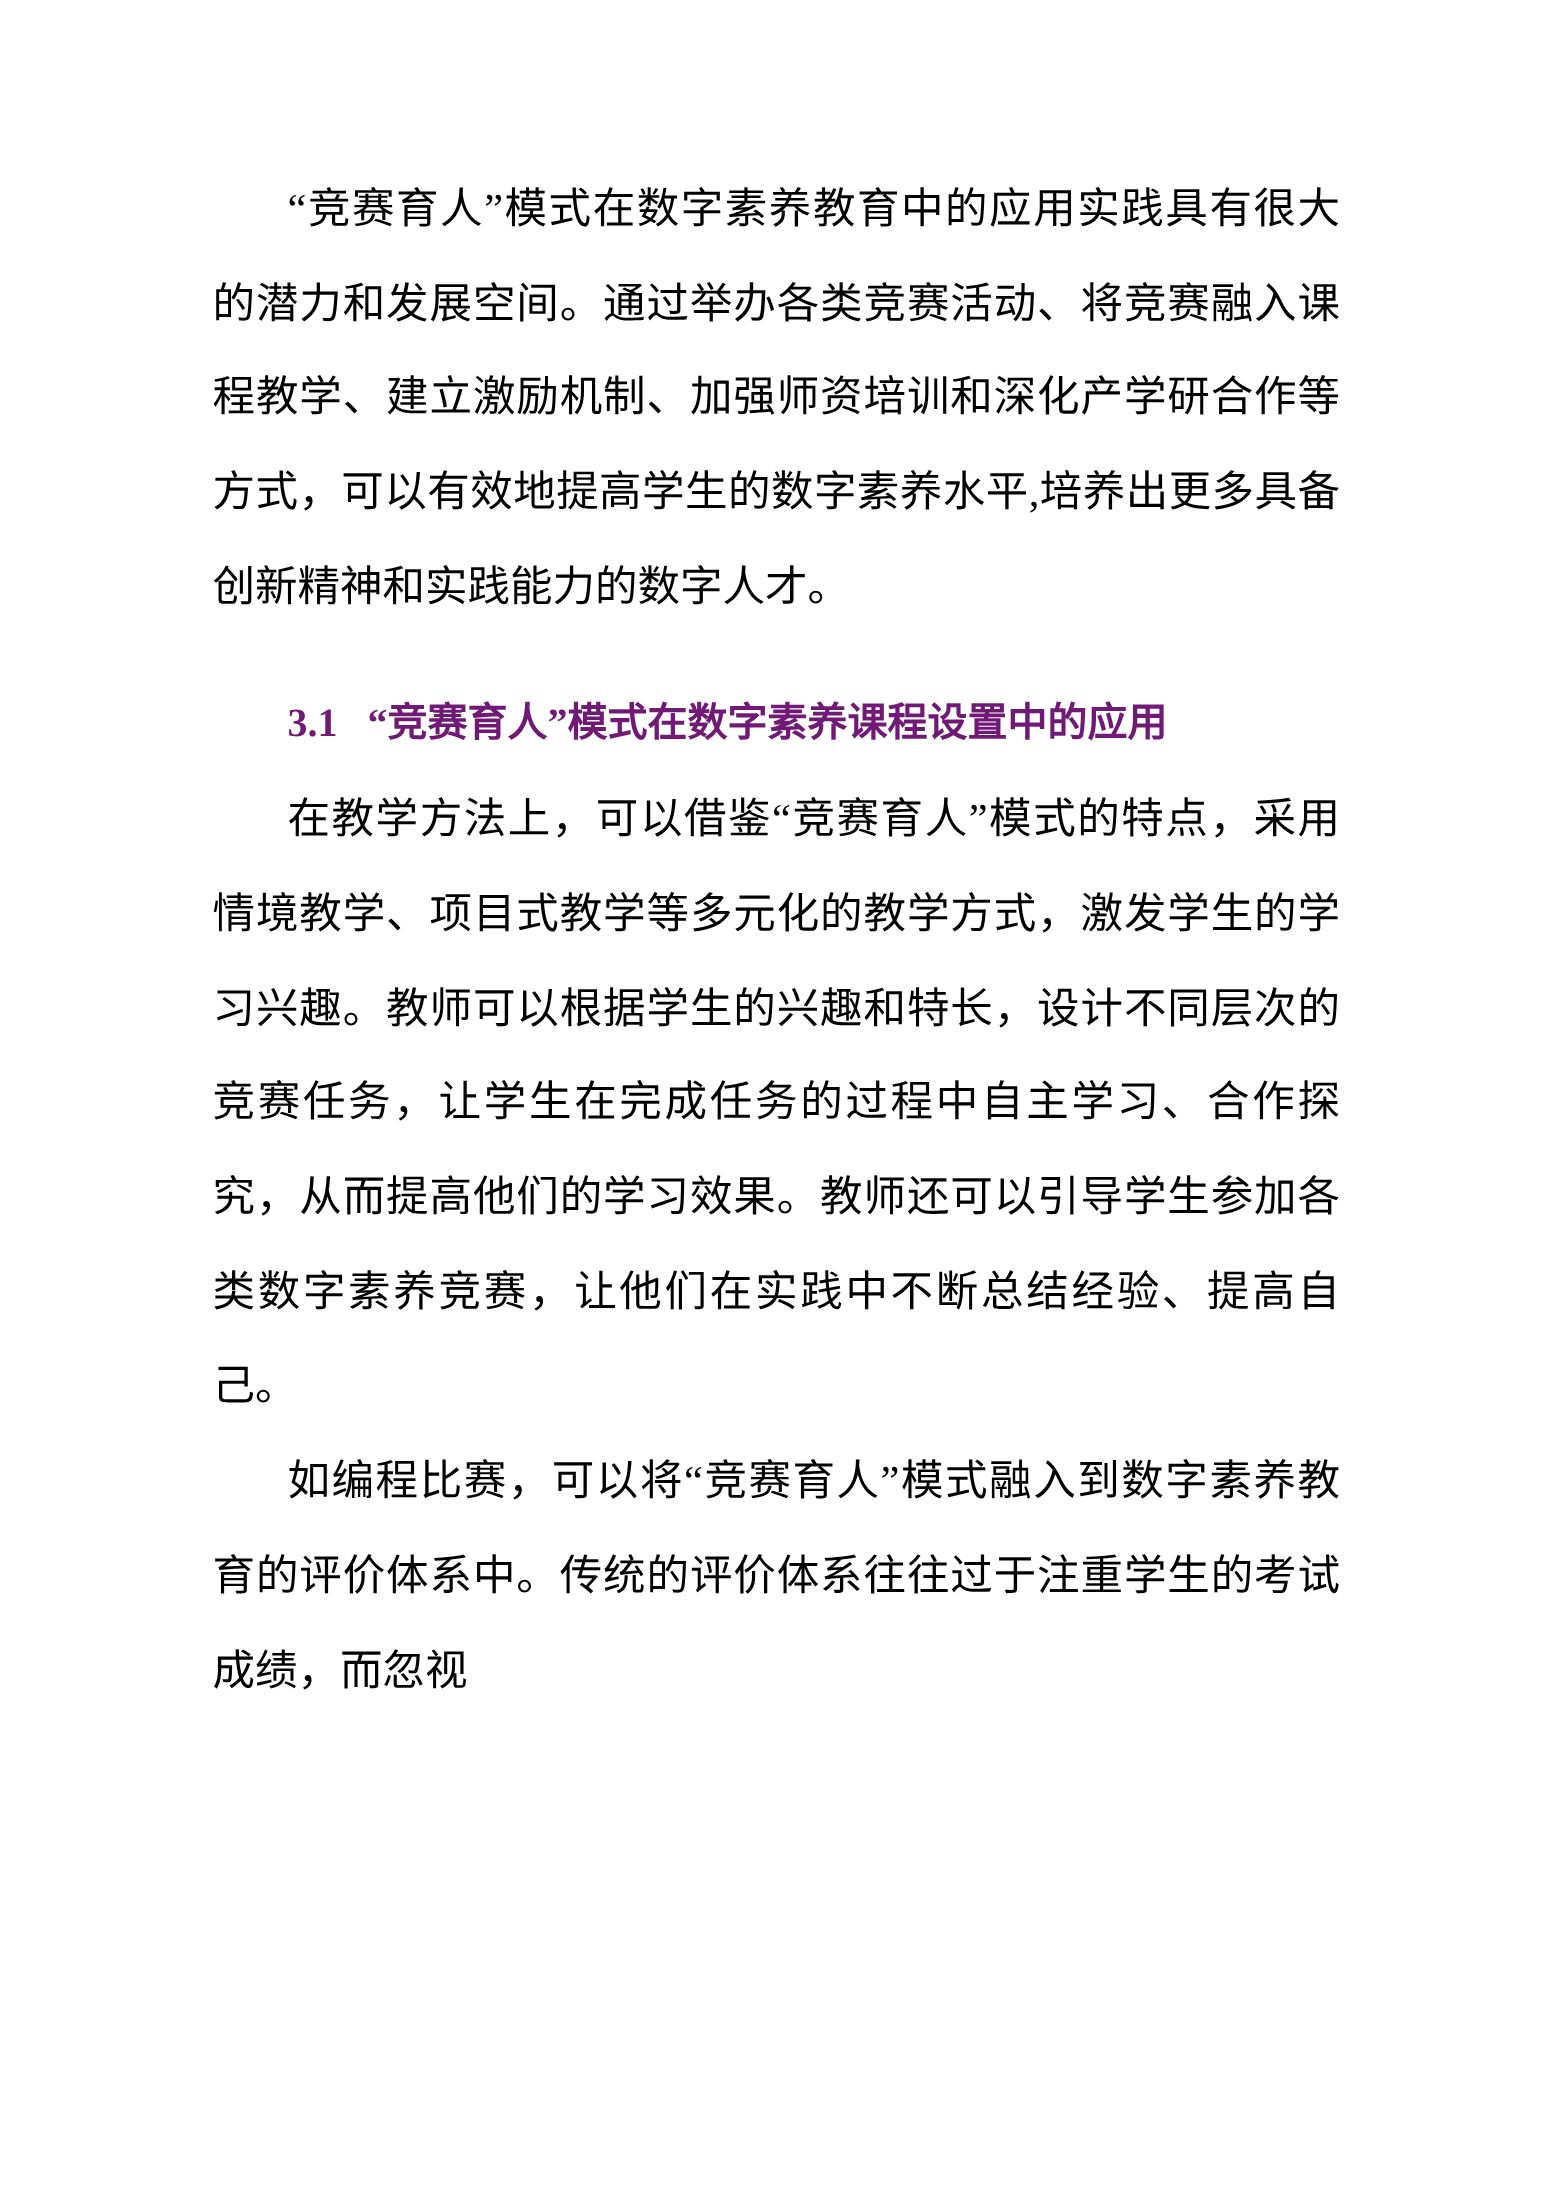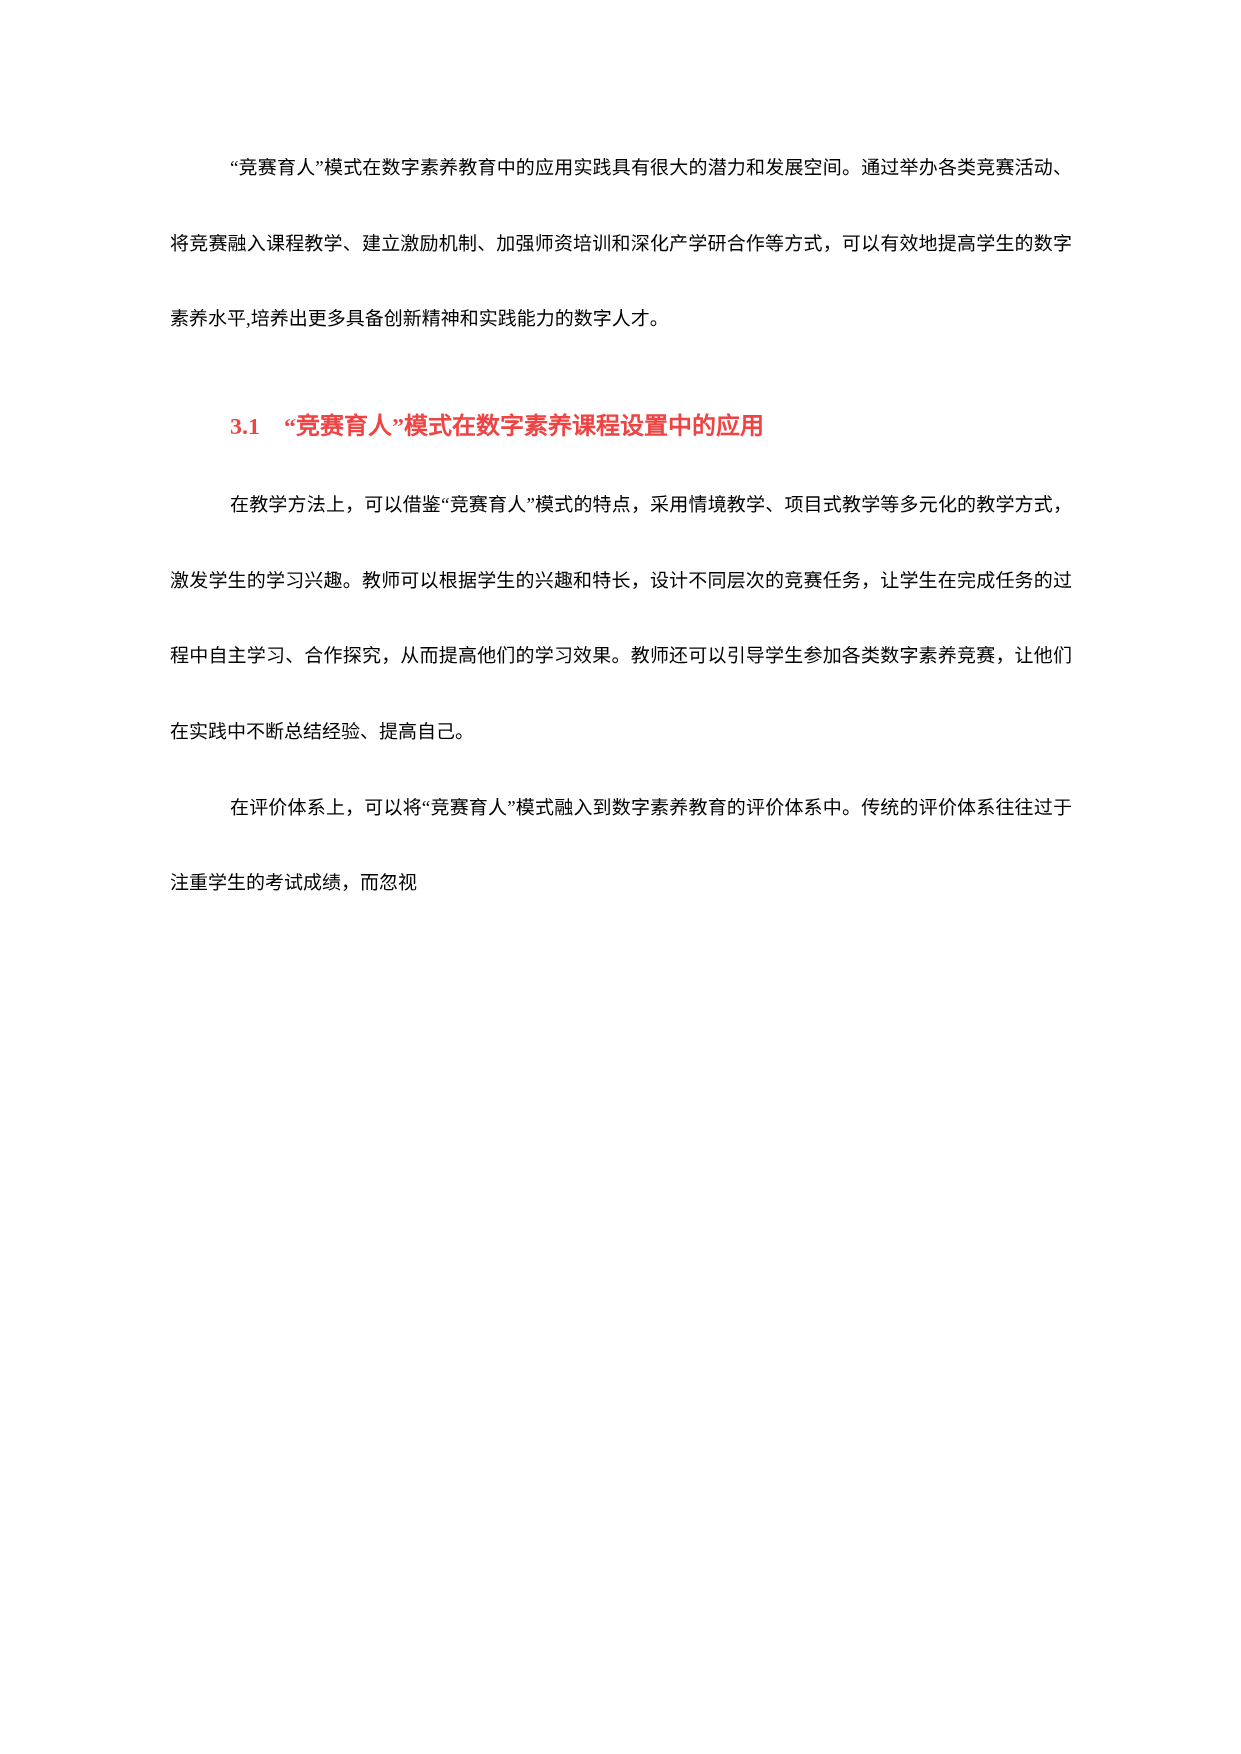--- a/index.html
+++ b/index.html
@@ -17,37 +17,37 @@
     color: #000000;
   }
   .text-column {
     position: absolute;
     left: 170px;
     top: 130px;
     width: 902px;
   }
   .body-par {
     margin: 0;
-    font-size: 19px;
+    font-size: 34px;
     line-height: 75.7px;
     text-align: justify;
     text-justify: inter-character;
     text-indent: 60px;
     letter-spacing: 0;
     word-break: normal;
     color: #000000;
   }
   .section-heading {
     margin: 32px 0 2px 0;
-    font-size: 24px;
+    font-size: 32px;
     line-height: 75.7px;
     font-weight: bold;
     text-indent: 60px;
     white-space: nowrap;
-    color: #ef4444;
+    color: #701a75;
   }
   .heading-number {
     font-family: "Liberation Serif", "DejaVu Serif", serif;
     margin-right: 24px;
   }
   .heading-title {
     font-family: "Liberation Serif", "DejaVu Serif", serif;
   }
 </style>
 </head>
@@ -58,16 +58,16 @@
 
     <p class="body-par">“竞赛育人”模式在数字素养教育中的应用实践具有很大的潜力和发展空间。通过举办各类竞赛活动、将竞赛融入课程教学、建立激励机制、加强师资培训和深化产学研合作等方式，可以有效地提高学生的数字素养水平,培养出更多具备创新精神和实践能力的数字人才。</p>
 
     <h2 class="section-heading">
       <span class="heading-number">3.1</span><span class="heading-title">“竞赛育人”模式在数字素养课程设置中的应用</span>
     </h2>
 
 
     <p class="body-par">在教学方法上，可以借鉴“竞赛育人”模式的特点，采用情境教学、项目式教学等多元化的教学方式，激发学生的学习兴趣。教师可以根据学生的兴趣和特长，设计不同层次的竞赛任务，让学生在完成任务的过程中自主学习、合作探究，从而提高他们的学习效果。教师还可以引导学生参加各类数字素养竞赛，让他们在实践中不断总结经验、提高自己。</p>
 
-    <p class="body-par">在评价体系上，可以将“竞赛育人”模式融入到数字素养教育的评价体系中。传统的评价体系往往过于注重学生的考试成绩，而忽视</p>
+    <p class="body-par">如编程比赛，可以将“竞赛育人”模式融入到数字素养教育的评价体系中。传统的评价体系往往过于注重学生的考试成绩，而忽视</p>
 
   </div>
 </div>
 
 </body></html>

